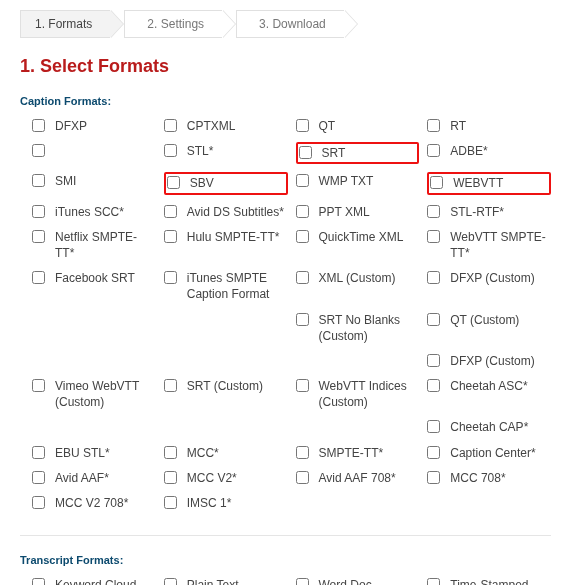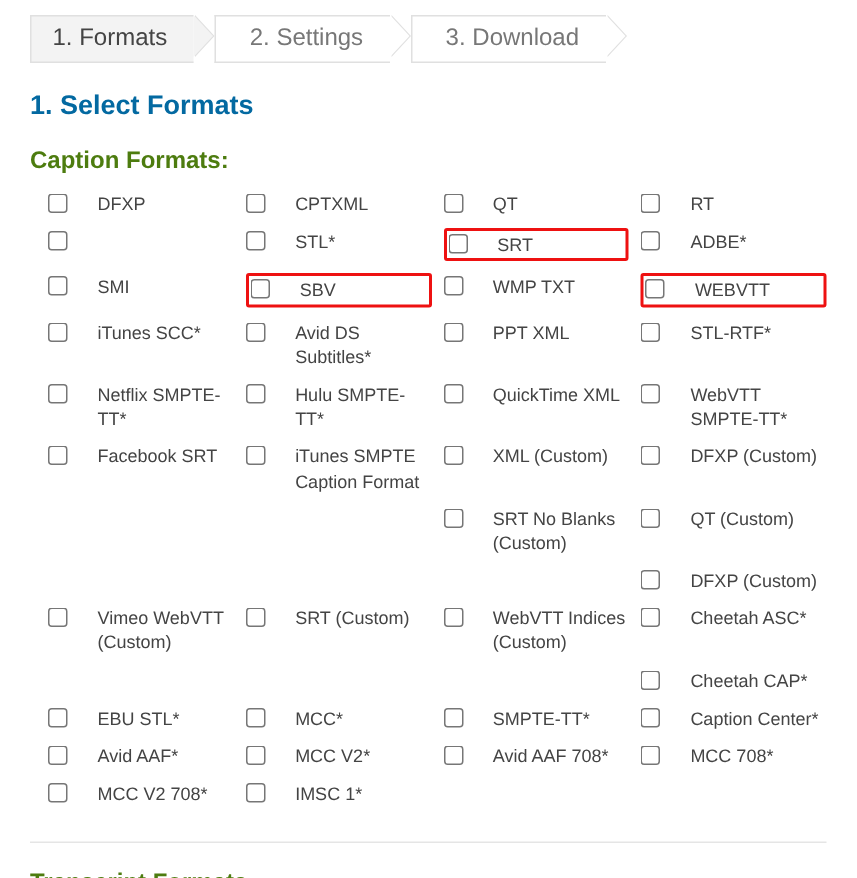--- a/index.html
+++ b/index.html
@@ -16,21 +16,21 @@
     padding: 10px 20px 20px 20px;
   }
   
   .steps {
     display: flex;
     margin-bottom: 18px;
   }
   .step {
     position: relative;
     padding: 6px 18px 6px 22px;
-    font-size: 16px;
+    font-size: 12px;
     color: #777;
     background: #fff;
     border: 1px solid #e0e0e0;
     border-right: none;
     margin-right: 14px;
   }
   .step:first-child { padding-left: 14px; }
   .step.active {
     background: #f3f3f3;
     color: #444;
@@ -54,40 +54,40 @@
   .step::before {
     right: -14px;
     border-width: 14px 0 14px 13px;
     border-color: transparent transparent transparent #e0e0e0;
     z-index: 1;
   }
   h2.section-title {
     font-size: 18px;
     font-weight: 700;
     margin: 10px 0 18px 0;
-    color: #0369a1;
+    color: #b91c1c;
   }
   h3.group-title {
-    font-size: 16px;
+    font-size: 11px;
     font-weight: 700;
     margin: 0 0 10px 0;
-    color: #4d7c0f;
+    color: #0c4a6e;
   }
   .group { margin-bottom: 24px; }
   .grid {
     display: grid;
     grid-template-columns: repeat(4, 1fr);
     column-gap: 8px;
     row-gap: 8px;
     padding-left: 12px;
   }
   .cell {
     display: flex;
     align-items: flex-start;
-    gap: 20px;
+    gap: 10px;
     font-size: 12px;
     color: #444;
     line-height: 1.35;
     padding-top: 1px;
   }
   .cell input[type="checkbox"] {
     margin: 1px 0 0 0;
     width: 13px;
     height: 13px;
     flex: 0 0 13px;

